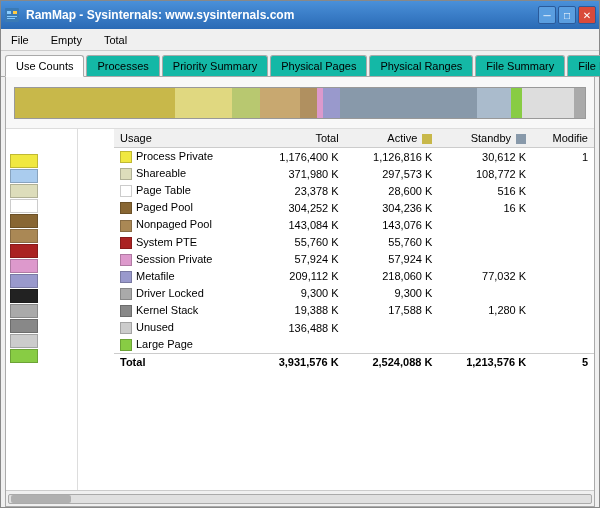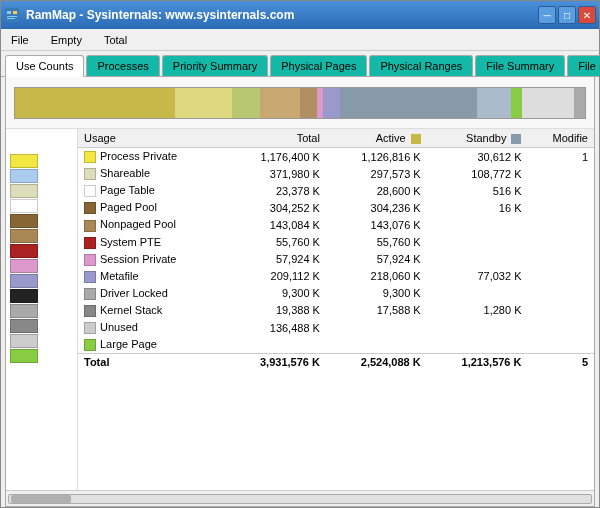--- a/index.html
+++ b/index.html
@@ -144,20 +144,21 @@
     }
     .color-block {
       width: 28px;
       height: 14px;
       border: 1px solid rgba(0,0,0,0.2);
     }
     .table-area {
       flex: 1;
       overflow: auto;
       padding: 0;
+      margin-left: 36px;
     }
     table {
       width: 100%;
       border-collapse: collapse;
       font-size: 11px;
     }
     thead tr {
       background: #f0f0f0;
     }
     th {

